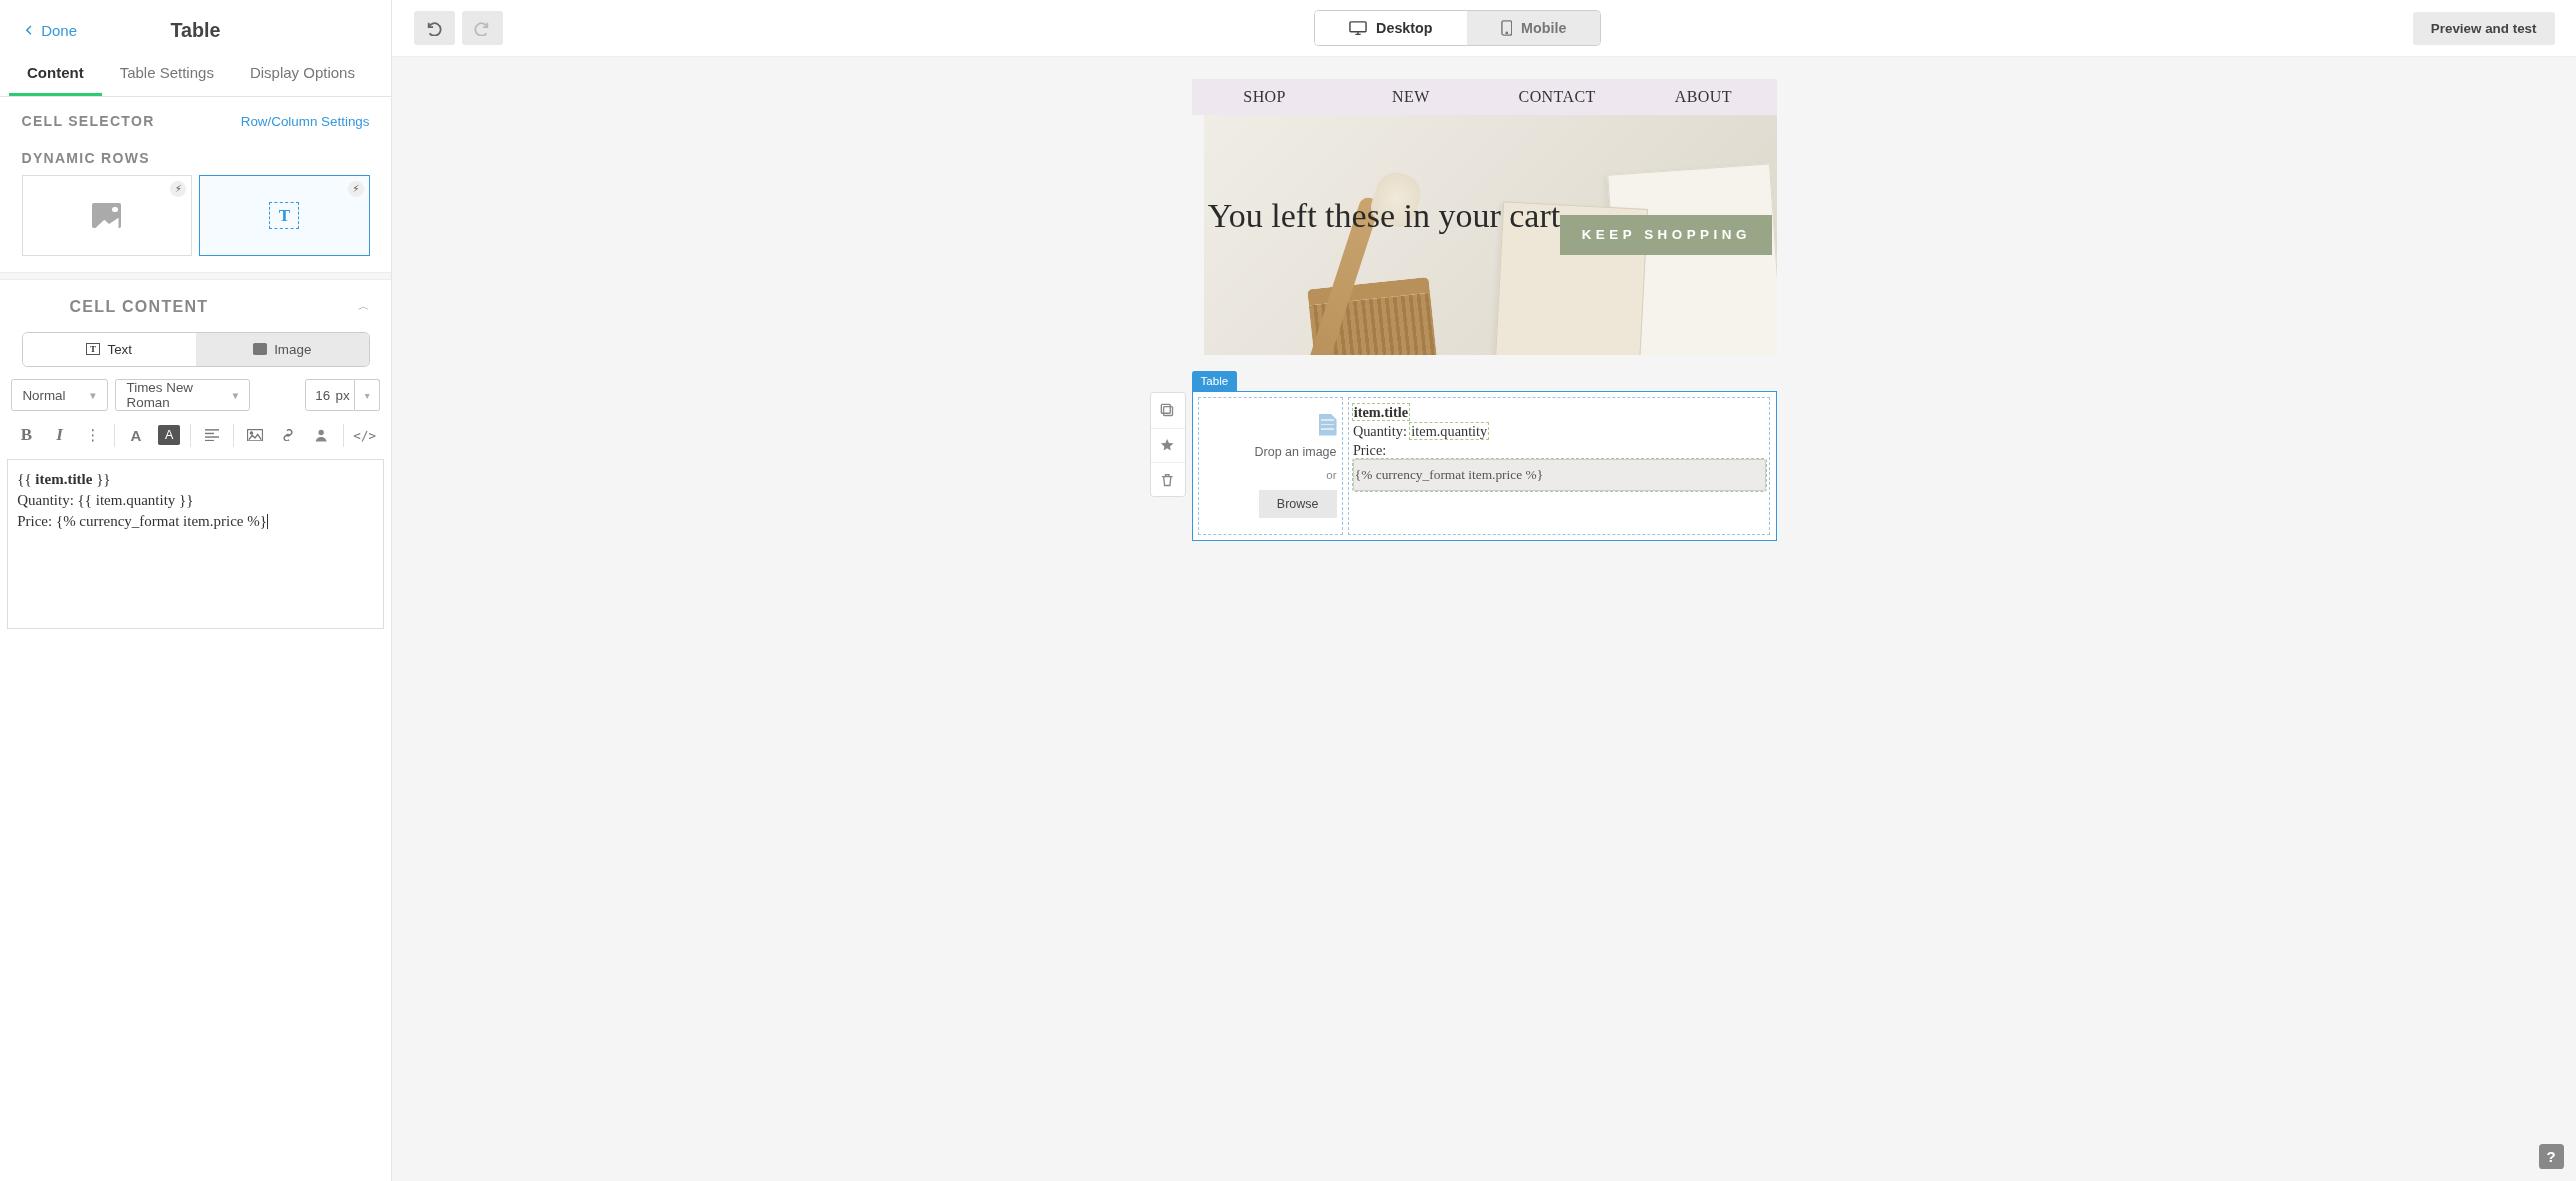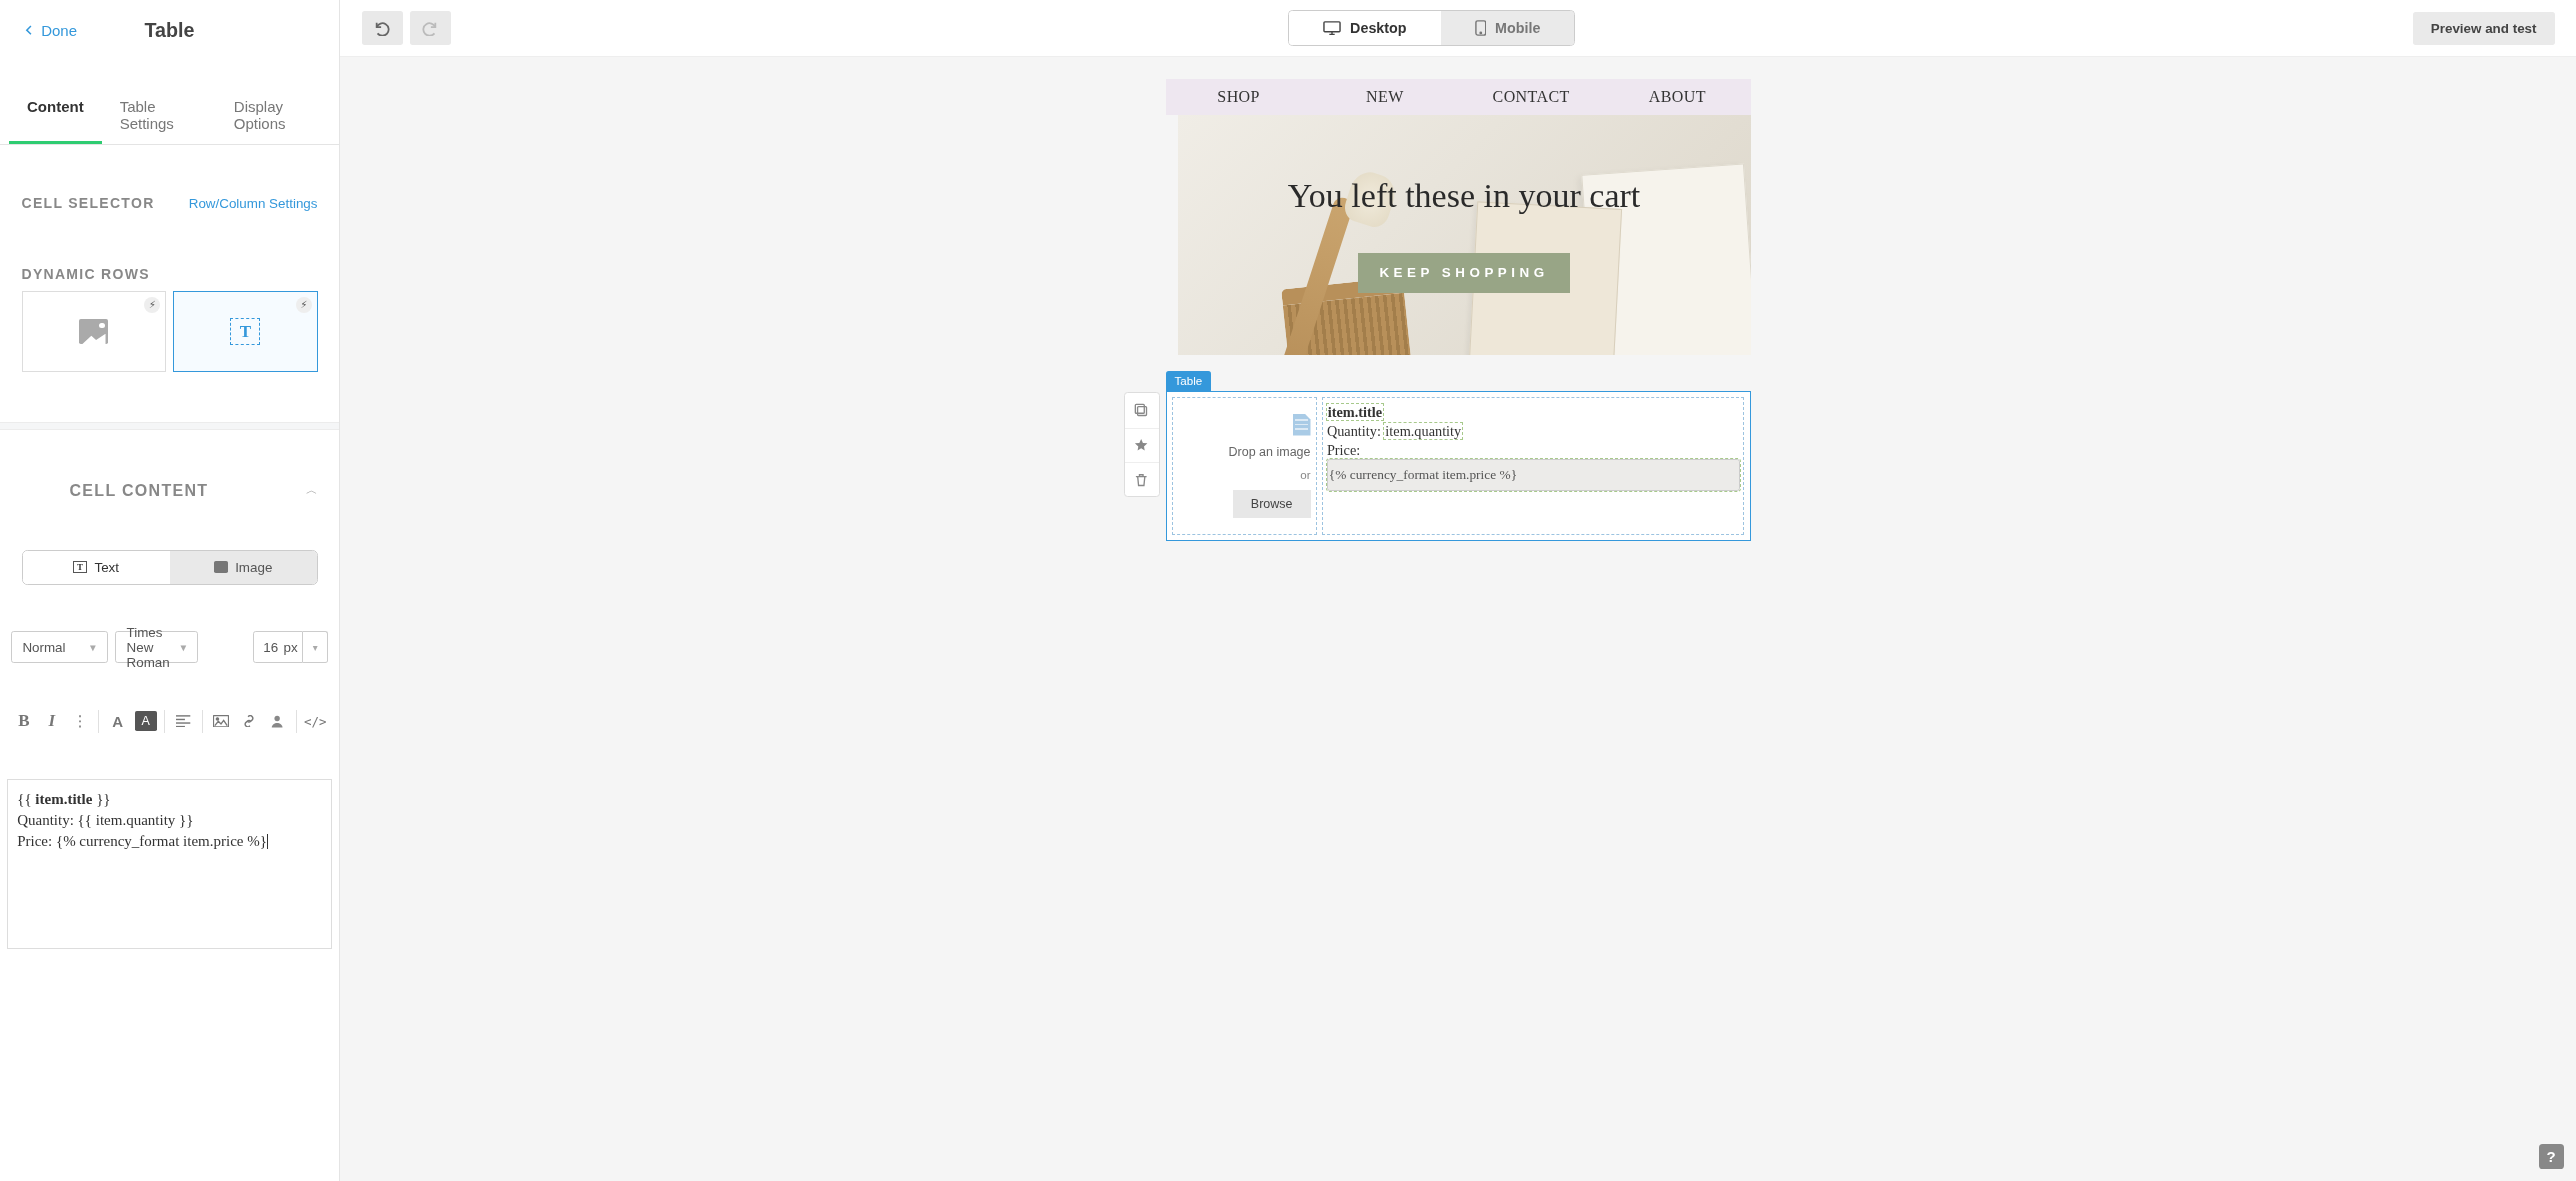--- a/index.html
+++ b/index.html
@@ -1,20 +1,20 @@
 <!DOCTYPE html>
 <html style="font-size:14.3px"><head>
 <meta charset="utf-8">
 <style>
 * { box-sizing: border-box; margin: 0; padding: 0; }
 body { font-family: -apple-system, BlinkMacSystemFont, "Segoe UI", Helvetica, Arial, sans-serif; background: #fff; color: #333; overflow: hidden; }
 .app { display: flex; height: 100vh; width: 100vw; }
 
 
-.left-panel { width: 340px; border-right: 0.9px solid #e4e4e4; background: #fff; display: flex; flex-direction: column; gap: 34px; }
+.left-panel { width: 392px; border-right: 0.9px solid #e4e4e4; background: #fff; display: flex; flex-direction: column; }
 .lp-header { display: flex; align-items: center; padding: 21.5px 21.5px 12.5px; position: relative; }
 .done-btn { display: flex; align-items: center; gap: 5.4px; color: #3498db; cursor: pointer; font-size: 15px; font-weight: 500; }
 .done-btn svg { width: 14.3px; height: 14.3px; }
 .lp-title { position: absolute; left: 50%; transform: translateX(-50%); font-size: 19.7px; color: #444; font-weight: 600; }
 
 .lp-tabs { display: flex; border-bottom: 0.9px solid #e4e4e4; }
 .lp-tab { padding: 12.5px 18px 12.5px; font-size: 15px; color: #777; cursor: pointer; font-weight: 500; }
 .lp-tab.active { color: #333; font-weight: 600; border-bottom: 3.6px solid #2ecc71; }
 .lp-tab:first-child { margin-left: 9px; }
 
@@ -75,21 +75,21 @@
 .device-switch { display: flex; margin: 0 auto; border: 0.9px solid #ccc; border-radius: 4.5px; overflow: hidden; }
 .dev-opt { padding: 9px 34px; display: flex; align-items: center; gap: 9px; font-size: 14.3px; font-weight: 600; cursor: pointer; }
 .dev-opt.active { background: #fff; color: #333; }
 .dev-opt.inactive { background: #eaeaea; color: #777; }
 .preview-btn { padding: 9px 18px; background: #eaeaea; border-radius: 2.7px; font-weight: 600; font-size: 13.4px; color: #444; cursor: pointer; }
 
 .canvas-wrap { flex: 1; display: flex; justify-content: center; padding-top: 21.5px; overflow: auto; background: #f5f5f5; }
 .email { width: 585px; }
 .email-nav { display: flex; background: #eee7f0; }
 .email-nav div { flex: 1; text-align: center; padding: 9px 0; font-family: Georgia, serif; font-size: 16px; letter-spacing: 0.4px; }
-.hero { position: relative; height: 240px; background: linear-gradient(135deg, #f0ede6 0%, #e8e4db 40%, #dcd6c9 100%); overflow: hidden; display: flex; flex-direction: column; align-items: center; justify-content: center; margin-left: 12px; }
+.hero { position: relative; height: 240px; background: linear-gradient(135deg, #f0ede6 0%, #e8e4db 40%, #dcd6c9 100%); overflow: hidden; display: flex; flex-direction: row; align-items: center; justify-content: center; margin-left: 12px; }
 .hero::before { content: ""; position: absolute; right: 0; top: 54px; width: 161px; height: 197px; background: #f6f3ec; border: 0.9px solid #ddd8cc; box-shadow: -3.6px 1.8px 7.2px rgba(0,0,0,0.05); transform: rotate(-4deg); }
 .hero::after { content: ""; position: absolute; right: 134px; top: 90px; width: 143px; height: 197px; background: #eee7d8; border: 0.9px solid #d8cfbc; box-shadow: -2.7px 1.8px 5.4px rgba(0,0,0,0.05); transform: rotate(3deg); }
 .brush-handle { position: absolute; left: 130px; bottom: -18px; width: 19.7px; height: 179px; background: linear-gradient(#caa56f, #b8905a); border-radius: 9px; transform: rotate(18deg); z-index: 2; }
 .brush-head { position: absolute; left: 170px; bottom: 130px; width: 45px; height: 52px; background: radial-gradient(#f0eadb, #e2d9c3); border-radius: 42% 42% 30% 30%; transform: rotate(18deg); z-index: 2; }
 .comb { position: absolute; left: 107px; bottom: -9px; width: 122px; height: 81px; background: repeating-linear-gradient(90deg, #b8905a 0 4.5px, #a37e4b 4.5px 8px); border-top: 16px solid #b8905a; border-radius: 5.4px 5.4px 0 0; transform: rotate(-6deg); z-index: 1; }
 .hero h1 { position: relative; z-index: 3; font-family: Georgia, "Times New Roman", serif; font-weight: 400; font-size: 34px; color: #2a2a2a; margin-bottom: 38px; text-align: center; }
 .hero-btn { position: relative; z-index: 3; background: #98a586; color: #fff; padding: 12.5px 21.5px; letter-spacing: 4.5px; font-size: 13.4px; font-weight: 700; }
 
 .table-tag { background: #3498db; color: #fff; padding: 3.6px 9px; font-size: 11.6px; display: inline-block; border-radius: 2.7px 2.7px 0 0; margin-top: 16px; }
 .table-block { border: 1.8px solid #3498db; padding: 5.4px; position: relative; background: #fff; }

